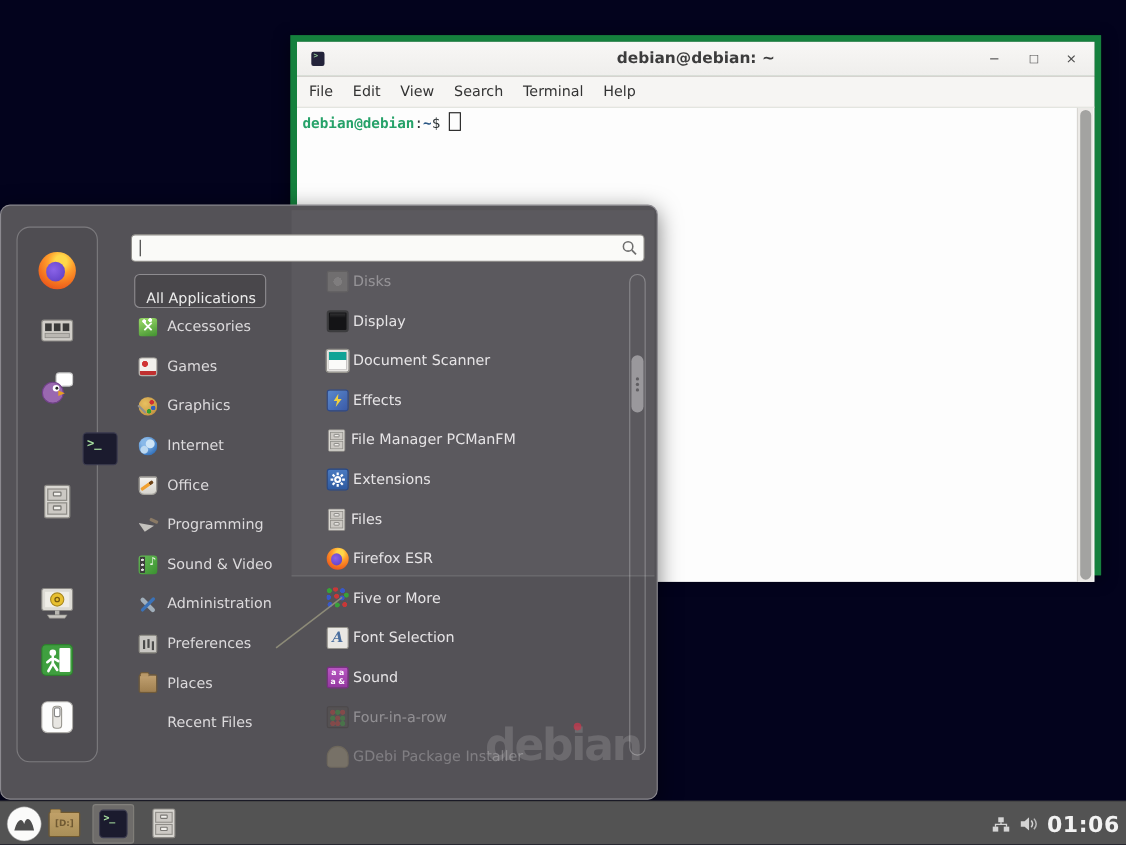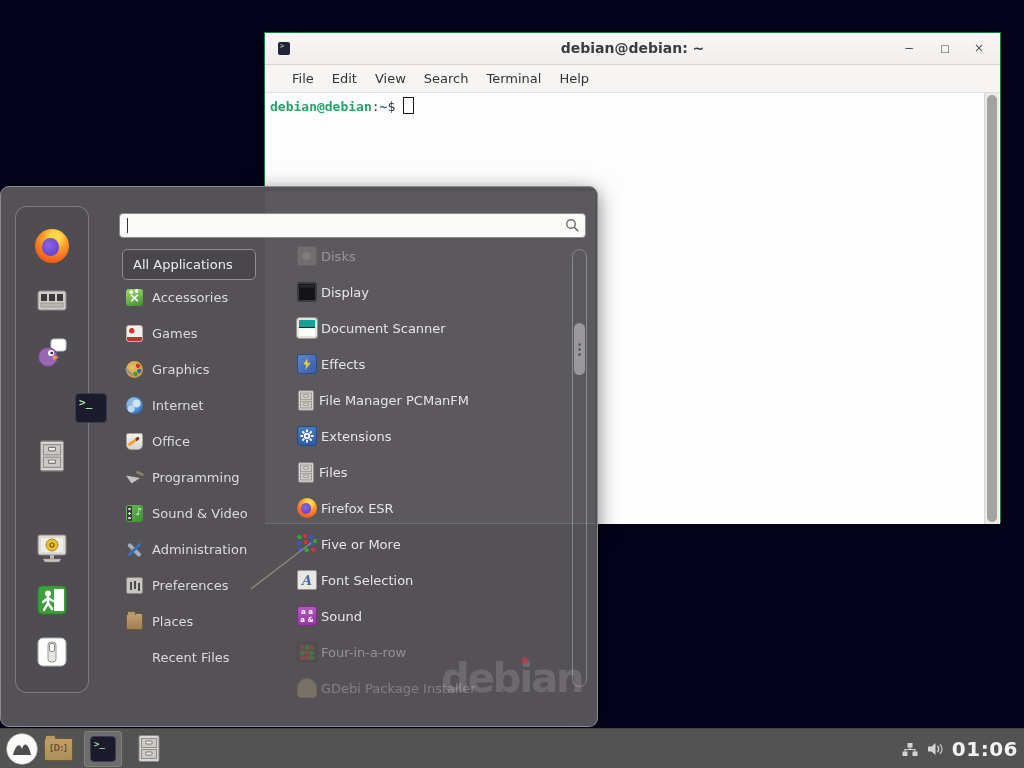--- a/index.html
+++ b/index.html
@@ -1,48 +1,48 @@
 <!DOCTYPE html>
 <html><head>
 <meta charset="utf-8">
 <style>
   html,body{margin:0;padding:0;background:#111;}
   #screen{position:relative;width:1024px;height:768px;overflow:hidden;background:#03031d;
           font-family:"DejaVu Sans",sans-serif;-webkit-font-smoothing:antialiased;}
   
   #terminal{position:absolute;left:264px;top:32px;width:737px;height:491px;background:#14532d;
-            border:1px solid #15803d;box-shadow:0 3px 14px rgba(0,0,0,.5);z-index:3;box-sizing:border-box;}
+            border:6px solid #15803d;box-shadow:0 3px 14px rgba(0,0,0,.5);z-index:3;box-sizing:border-box;}
   .titlebar{position:relative;height:31px;background:linear-gradient(#f8f7f5,#efeeec);border-bottom:1px solid #d5d3cf;}
   .win-ic{position:absolute;left:13px;top:9px;width:12px;height:13px;background:#23233a;border-radius:2px;}
   .win-ic::after{content:">";position:absolute;left:2px;top:0px;color:#9ad29a;font:bold 7px "DejaVu Sans Mono",monospace;}
   .title{position:absolute;left:0;right:0;top:7px;text-align:center;font-size:14px;font-weight:bold;color:#3c3c3c;}
   .wbtn{position:absolute;top:7px;width:18px;height:18px;text-align:center;line-height:17px;font-size:12px;color:#4d4d4d;cursor:default;}
   .wbtn.min{right:82px;} .wbtn.max{right:46px;font-size:10px;} .wbtn.close{right:12px;}
-  .menubar{height:27px;background:#f6f5f3;border-bottom:1px solid #e3e1dd;display:flex;align-items:center;padding-left:18px;}
+  .menubar{height:27px;background:#f6f5f3;border-bottom:1px solid #e3e1dd;display:flex;align-items:center;padding-left:2px;}
   .mbi{padding:0 9px;font-size:13px;color:#333;line-height:27px;}
   .term-content{position:relative;height:431px;background:#fdfdfd;}
   .prompt{padding:4px 0 0 5px;font:13px "DejaVu Sans Mono",monospace;color:#2e3436;white-space:pre;}
   .p-user{font-weight:bold;color:#26a269;} .p-path{font-weight:bold;color:#2d5986;}
   .t-cursor{display:inline-block;width:9px;height:15px;border:1.5px solid #1a1a1a;margin-left:8px;vertical-align:-3px;}
   .term-scroll{position:absolute;right:1px;top:0;bottom:0;width:14px;background:#eceae7;border-left:1px solid #d8d6d2;}
   .term-thumb{position:absolute;left:2px;right:2px;top:2px;bottom:2px;background:#a3a3a1;border-radius:5px;}
   
   #appmenu{position:absolute;left:0;top:186px;width:598px;height:541px;background:#545257;
            border:1px solid #8c8a90;border-radius:9px;box-shadow:0 5px 20px rgba(0,0,0,.5);z-index:6;box-sizing:border-box;}
   .overlay{position:absolute;left:264px;top:4px;width:330px;height:332px;background:rgba(255,255,255,.045);
            border-bottom:1px solid rgba(255,255,255,.12);pointer-events:none;}
   .favpanel{position:absolute;left:14px;top:19px;width:72px;height:485px;border:1px solid rgba(255,255,255,.25);
             border-radius:12px;background:rgba(0,0,0,.05);}
   .fav{position:absolute;left:50%;transform:translateX(-50%);}
   .search{position:absolute;left:118px;top:26px;width:467px;height:25px;box-sizing:border-box;background:#fafaf8;
           border:1px solid #8e8c88;border-radius:4px;padding:0 26px 0 7px;font-size:13px;color:#222;outline:none;}
   .caret{position:absolute;left:126px;top:31px;width:1px;height:15px;background:#333;}
   .mag{position:absolute;left:564px;top:31px;}
-  .chip{position:absolute;left:121px;top:62px;width:134px;height:31px;box-sizing:border-box;background:#49474b;
-        border:1px solid #8e8c90;border-radius:5px;display:flex;align-items:center;padding-left:10px;
+  .chip{position:absolute;left:121px;top:62px;width:120px;height:31px;box-sizing:border-box;background:#49474b;
+        border:1px solid #8e8c90;border-radius:5px;display:flex;align-items:flex-end;padding-left:10px;
         color:#ececec;font-size:13px;}
   .cats{position:absolute;left:121px;top:92px;width:146px;}
   .cat-row{height:36px;display:flex;align-items:center;gap:9px;padding-left:4px;color:#dcdadc;font-size:13px;}
   .apps-vp{position:absolute;left:264px;top:52px;width:306px;height:464px;overflow:hidden;z-index:2;}
   .apps{margin-top:-1px;}
   .app-row{height:36px;display:flex;align-items:center;gap:4px;padding-left:32px;color:#e6e4e6;font-size:13px;}
   .app-row.muted{opacity:.42;}
   .apps-track{position:absolute;left:571px;top:62px;width:15px;height:438px;border:1px solid rgba(255,255,255,.28);
               border-radius:8px;box-sizing:border-box;z-index:3;}
   .apps-thumb{position:absolute;left:1px;top:73px;width:11px;height:52px;background:#9a989c;border-radius:6px;}

